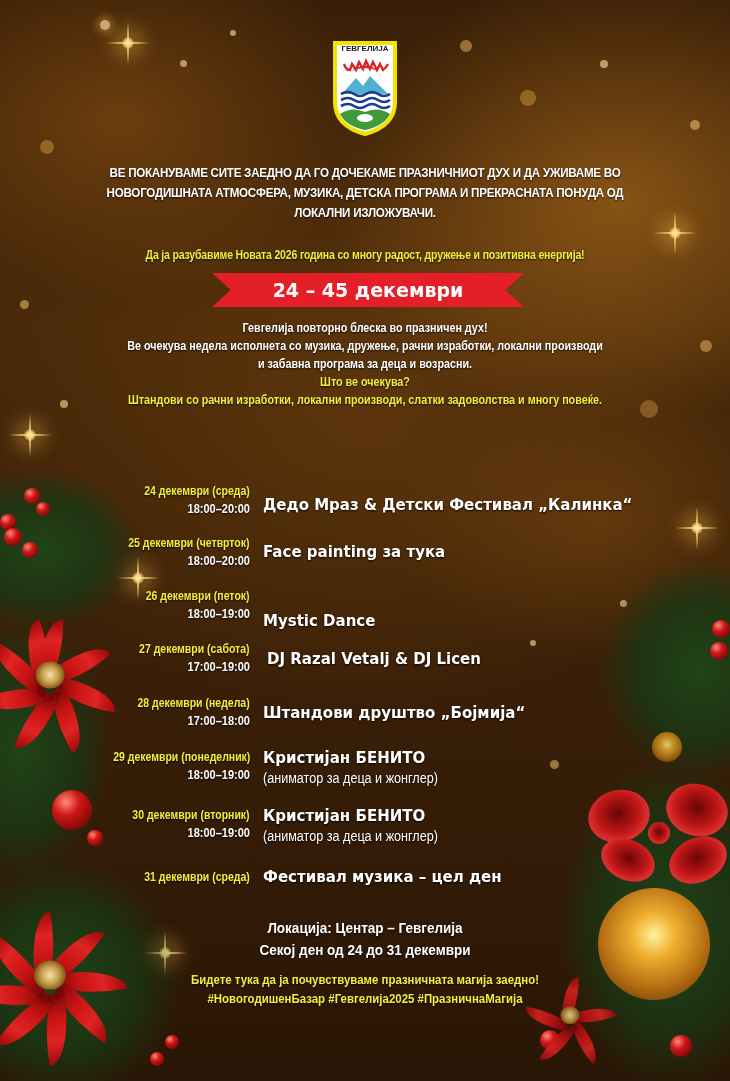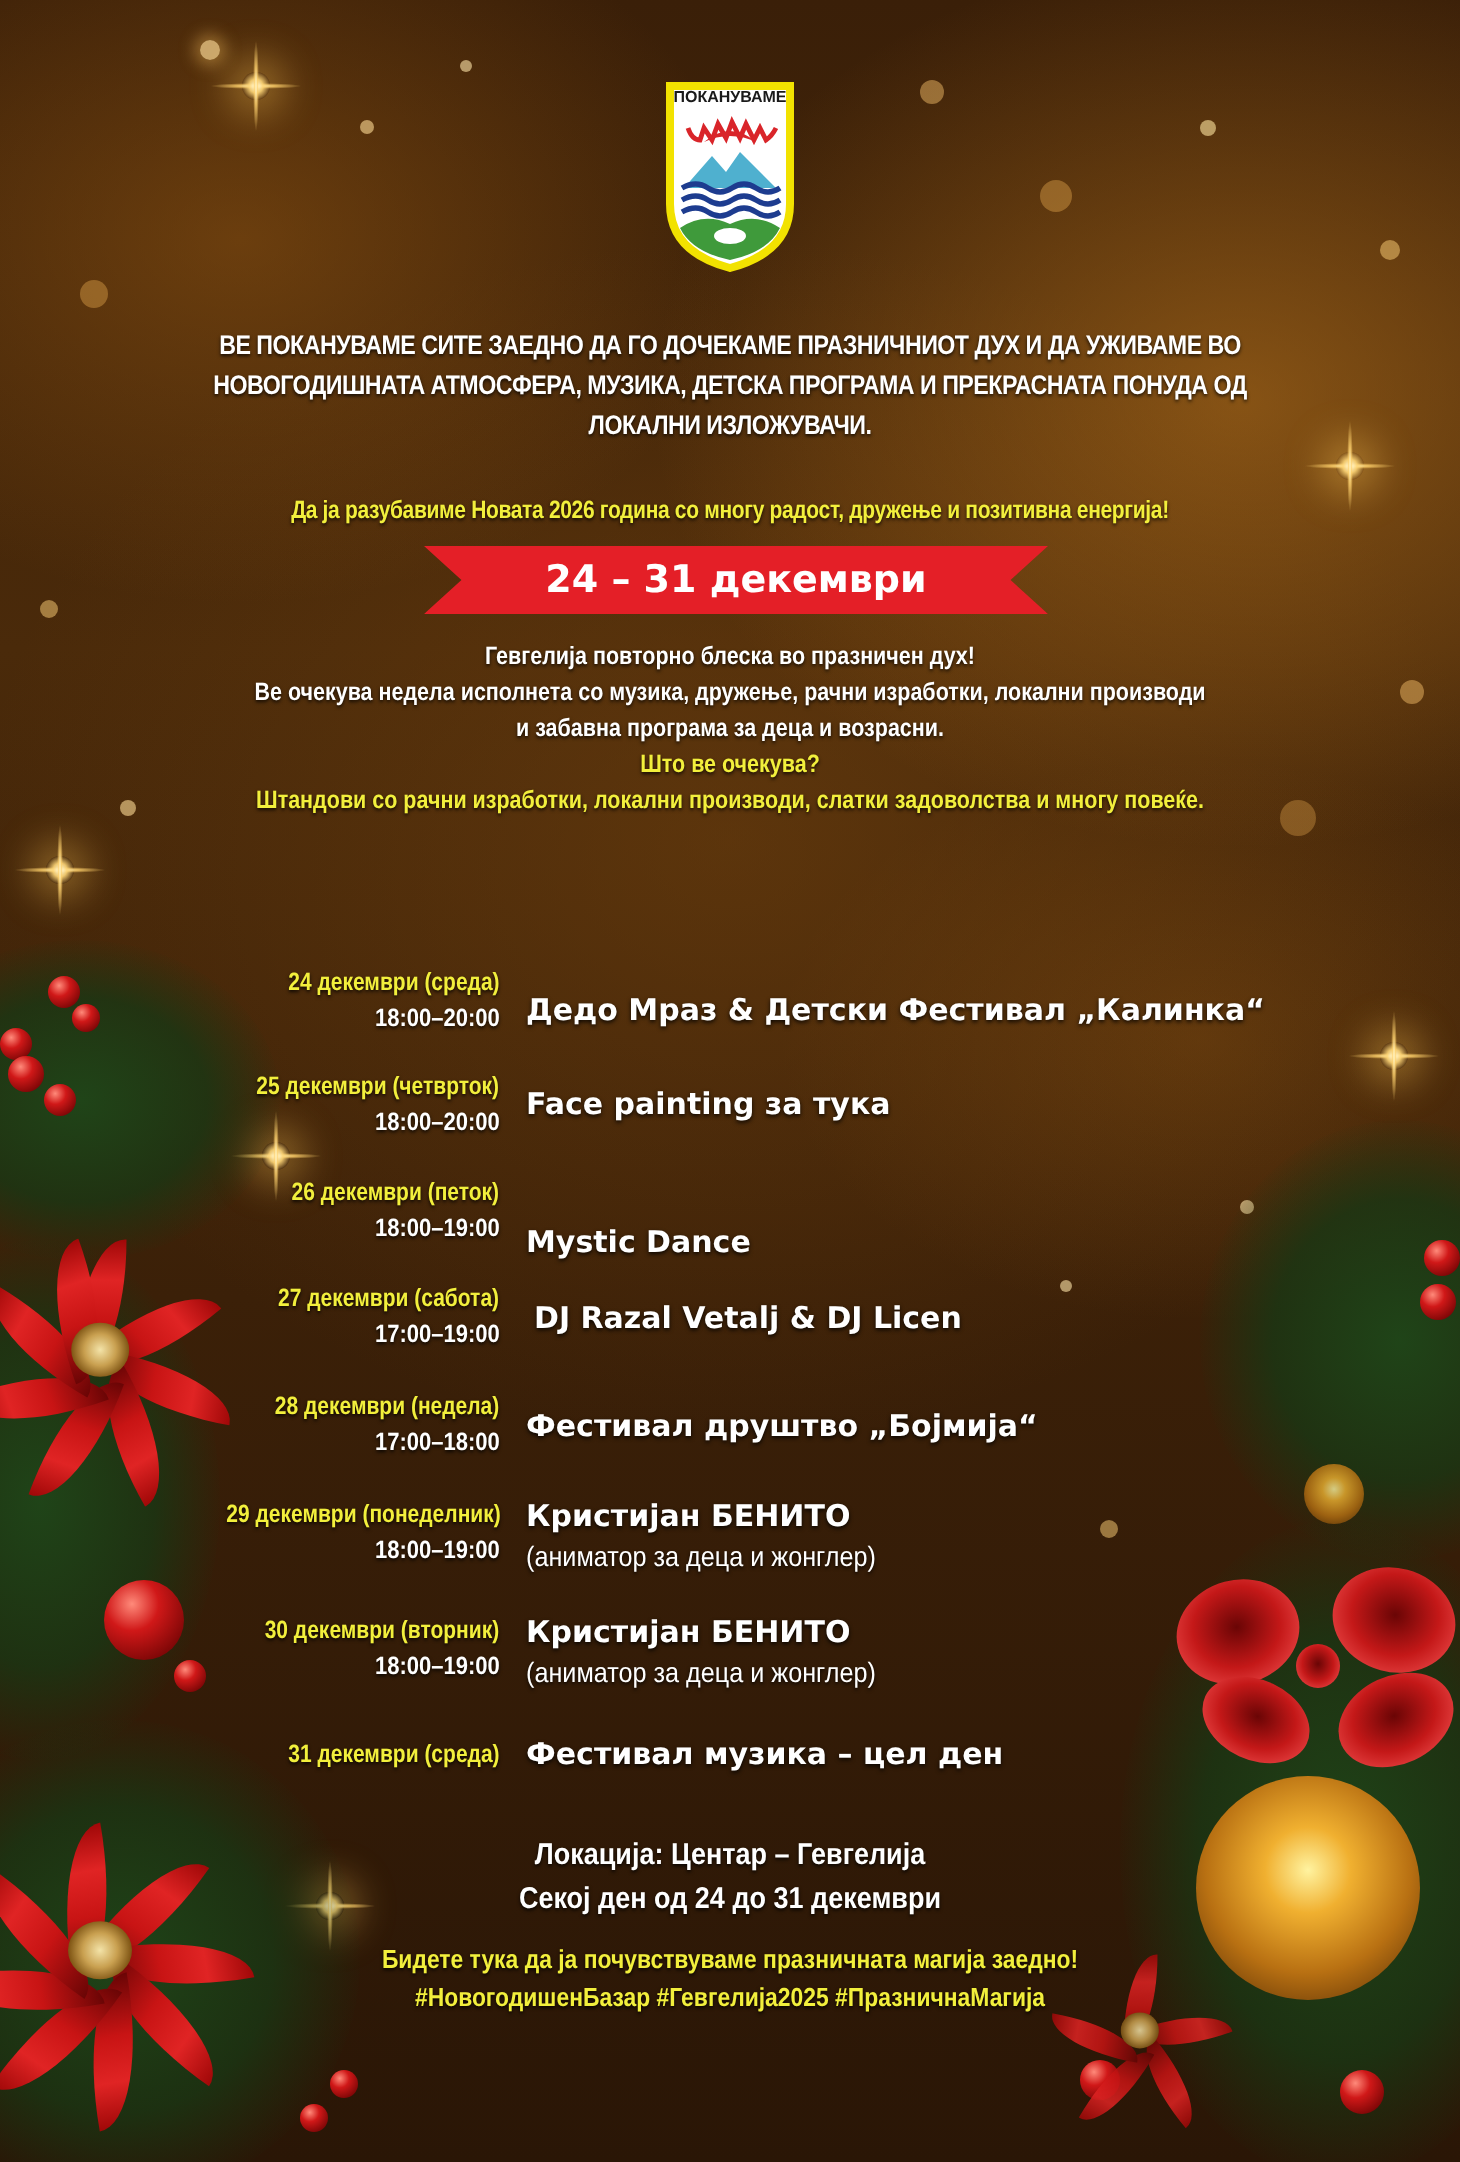--- a/index.html
+++ b/index.html
@@ -237,31 +237,31 @@
       <rect x="5" y="5" width="56" height="11" fill="#ffffff"></rect>
       <path d="M12 24 Q14 30 18 30 L20 24 L24 30 L27 22 L31 29 L34 21 L38 29 L41 22 L45 30 L48 24 L51 30 Q54 28 56 24" fill="none" stroke="#d9252a" stroke-width="2.4"></path>
       <path d="M20 31 Q33 20 46 31 Q40 28 33 28 Q26 28 20 31 Z" fill="#d9252a"></path>
       <path d="M10 54 L24 38 L31 46 L38 36 L56 54 Z" fill="#4fb0cf"></path>
       <path d="M9 54 Q16 50 22 54 T34 54 T46 54 T58 54" fill="none" stroke="#1d3c8f" stroke-width="2.6"></path>
       <path d="M9 60 Q16 56 22 60 T34 60 T46 60 T58 60" fill="none" stroke="#1d3c8f" stroke-width="2.6"></path>
       <path d="M9 66 Q16 62 22 66 T34 66 T46 66 T58 66" fill="none" stroke="#1d3c8f" stroke-width="2.6"></path>
       <path d="M8 74 Q20 66 33 72 Q46 66 58 74 Q52 86 33 90 Q14 86 8 74 Z" fill="#3f9a3b"></path>
       <ellipse cx="33" cy="78" rx="8" ry="4" fill="#ffffff"></ellipse>
     </svg>
-    <span style="position:absolute;left:0;top:4px;width:66px;text-align:center;font-family:'Liberation Sans',sans-serif;font-weight:bold;font-size:8px;color:#1a1a1a;">ПОКАНУВАМЕ</span>
+    <span style="position:absolute;left:0;top:4px;width:66px;text-align:center;font-family:'Liberation Sans',sans-serif;font-weight:bold;font-size:8px;color:#1a1a1a;">ГЕВГЕЛИЈА</span>
   </div>
 
   <div class="intro intro-text">
     <div>ВЕ ПОКАНУВАМЕ СИТЕ ЗАЕДНО ДА ГО ДОЧЕКАМЕ ПРАЗНИЧНИОТ ДУХ И ДА УЖИВАМЕ ВО</div>
     <div>НОВОГОДИШНАТА АТМОСФЕРА, МУЗИКА, ДЕТСКА ПРОГРАМА И ПРЕКРАСНАТА ПОНУДА ОД</div>
     <div>ЛОКАЛНИ ИЗЛОЖУВАЧИ.</div>
   </div>
   <div class="yellow-line">Да ја разубавиме Новата 2026 година со многу радост, дружење и позитивна енергија!</div>
 
-  <div class="ribbon ribbon-1">24 – 31 декември</div>
+  <div class="ribbon ribbon-1">24 – 45 декември</div>
 
   <div class="desc">
     <div>Гевгелија повторно блеска во празничен дух!</div>
     <div>Ве очекува недела исполнета со музика, дружење, рачни изработки, локални производи</div>
     <div>и забавна програма за деца и возрасни.</div>
     <div class="y">Што ве очекува?</div>
     <div class="y">Штандови со рачни изработки, локални производи, слатки задоволства и многу повеќе.</div>
   </div>
 
 
@@ -282,21 +282,21 @@
       <span class="event" style="top:23px">Mystic Dance</span>
     </div>
     <div class="row" style="top:164px">
       <span class="date">27 декември (сабота)</span>
       <span class="time">17:00–19:00</span>
       <span class="event" style="top:8px;left:267px">DJ Razal Vetalj &amp; DJ Licen</span>
     </div>
     <div class="row" style="top:218px">
       <span class="date">28 декември (недела)</span>
       <span class="time">17:00–18:00</span>
-      <span class="event" style="top:8px">Фестивал друштво „Бојмија“</span>
+      <span class="event" style="top:8px">Штандови друштво „Бојмија“</span>
     </div>
     <div class="row" style="top:272px">
       <span class="date">29 декември (понеделник)</span>
       <span class="time">18:00–19:00</span>
       <span class="event" style="top:-1px">Кристијан БЕНИТО</span>
       <span class="event-sub">(аниматор за деца и жонглер)</span>
     </div>
     <div class="row" style="top:330px">
       <span class="date">30 декември (вторник)</span>
       <span class="time">18:00–19:00</span>

